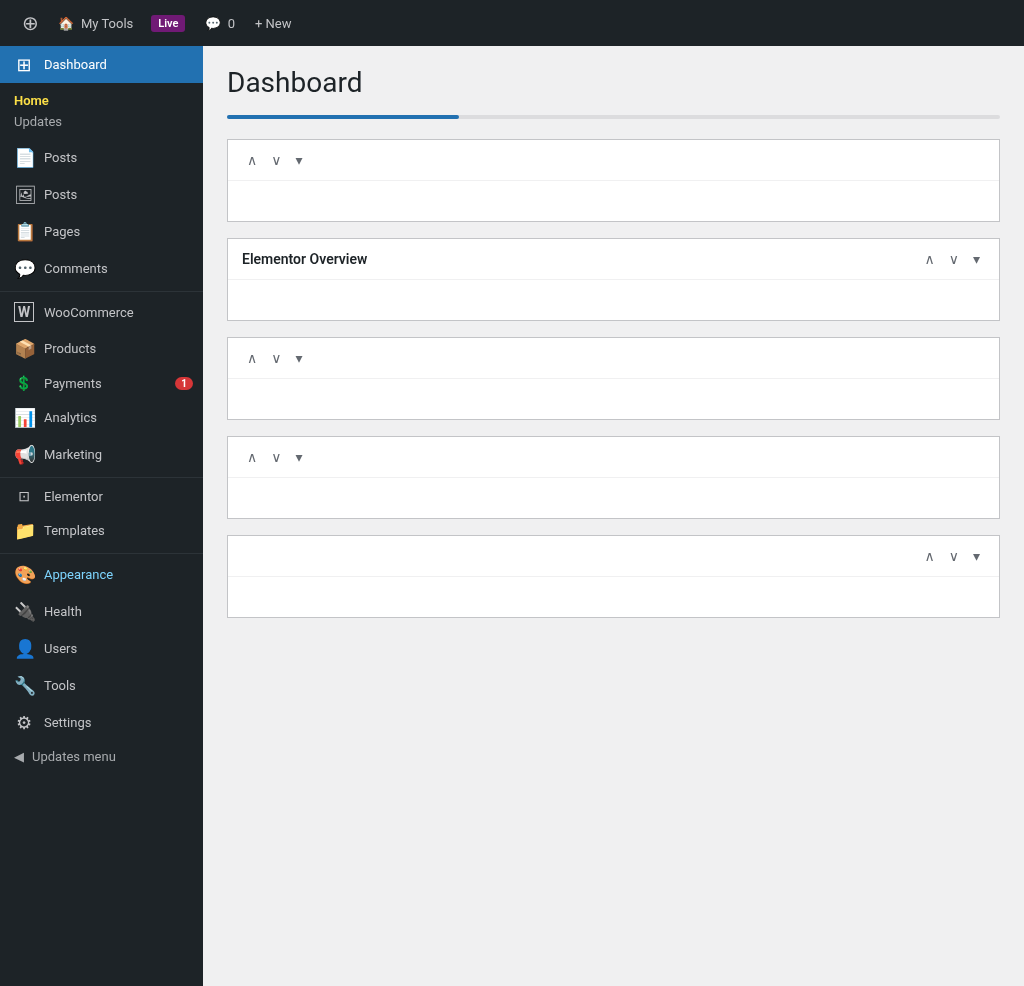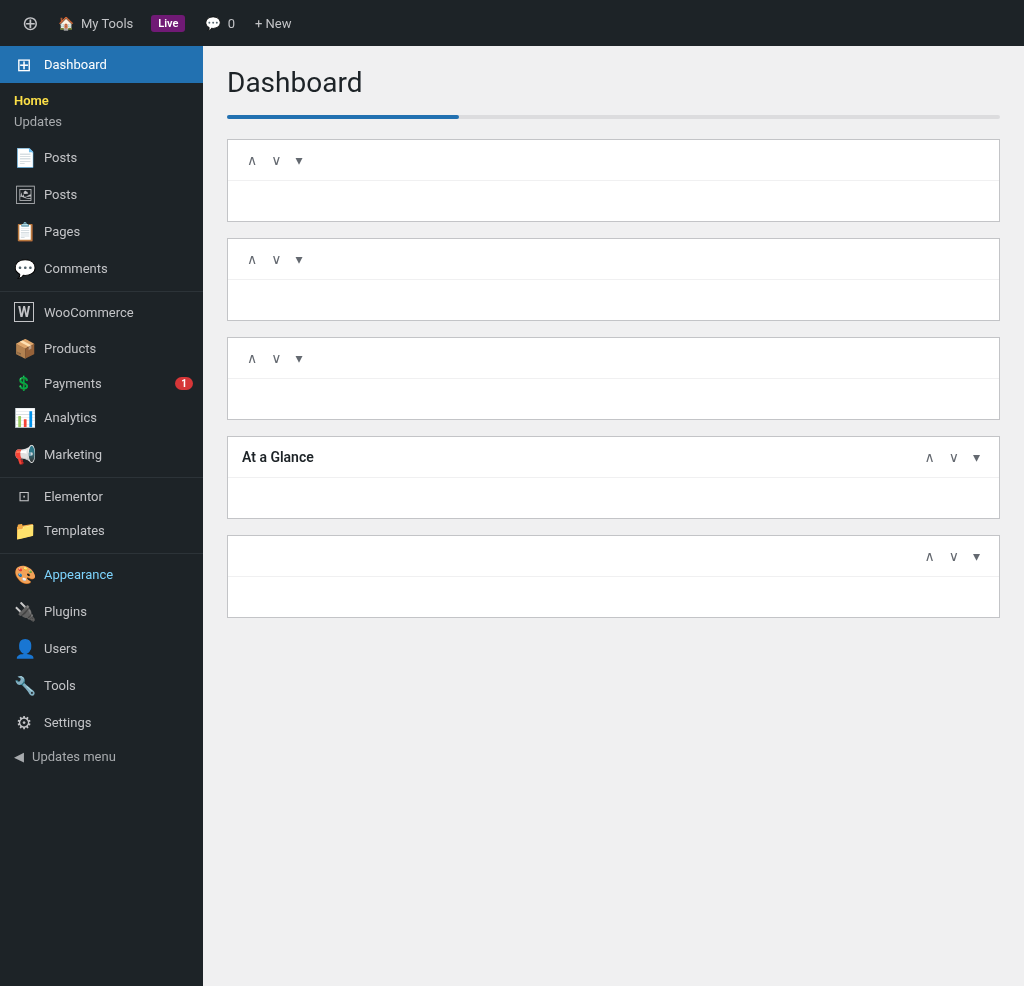--- a/index.html
+++ b/index.html
@@ -247,21 +247,21 @@
         <span class="nav-icon">📁</span>
         <span class="nav-label">Templates</span>
       </div>
 
       <div class="nav-item appearance-item" style="border-top:1px solid #2c3338; margin-top:4px; padding-top:10px;">
         <span class="nav-icon">🎨</span>
         <span class="nav-label" style="color:#7dd3fc;">Appearance</span>
       </div>
       <div class="nav-item">
         <span class="nav-icon">🔌</span>
-        <span class="nav-label">Plugins</span>
+        <span class="nav-label">Health</span>
       </div>
       <div class="nav-item">
         <span class="nav-icon">👤</span>
         <span class="nav-label">Users</span>
       </div>
       <div class="nav-item">
         <span class="nav-icon">🔧</span>
         <span class="nav-label">Tools</span>
       </div>
       <div class="nav-item">
@@ -290,43 +290,43 @@
           <button class="widget-btn">∧</button>
           <button class="widget-btn">∨</button>
           <button class="widget-btn">▾</button>
         </div>
       </div>
       <div class="widget-body"></div>
     </div>
 
     <div class="widget-box">
       <div class="widget-header">
-        <div class="widget-controls">
-          <button class="widget-btn">∧</button>
-          <button class="widget-btn">∨</button>
-          <button class="widget-btn">▾</button>
-        </div>
-      </div>
-      <div class="widget-body"></div>
-    </div>
-
-    <div class="widget-box">
-      <div class="widget-header">
-        <div class="widget-controls">
-          <button class="widget-btn">∧</button>
-          <button class="widget-btn">∨</button>
-          <button class="widget-btn">▾</button>
-        </div>
-      </div>
-      <div class="widget-body"></div>
-    </div>
-
-    <div class="widget-box">
-      <div class="widget-header">
-        <span class="widget-title">At a Glance</span>
+        <span class="widget-title">Elementor Overview</span>
+        <div class="widget-controls">
+          <button class="widget-btn">∧</button>
+          <button class="widget-btn">∨</button>
+          <button class="widget-btn">▾</button>
+        </div>
+      </div>
+      <div class="widget-body"></div>
+    </div>
+
+    <div class="widget-box">
+      <div class="widget-header">
+        <div class="widget-controls">
+          <button class="widget-btn">∧</button>
+          <button class="widget-btn">∨</button>
+          <button class="widget-btn">▾</button>
+        </div>
+      </div>
+      <div class="widget-body"></div>
+    </div>
+
+    <div class="widget-box">
+      <div class="widget-header">
         <div class="widget-controls">
           <button class="widget-btn">∧</button>
           <button class="widget-btn">∨</button>
           <button class="widget-btn">▾</button>
         </div>
       </div>
       <div class="widget-body"></div>
     </div>
 
     <div class="widget-box">

